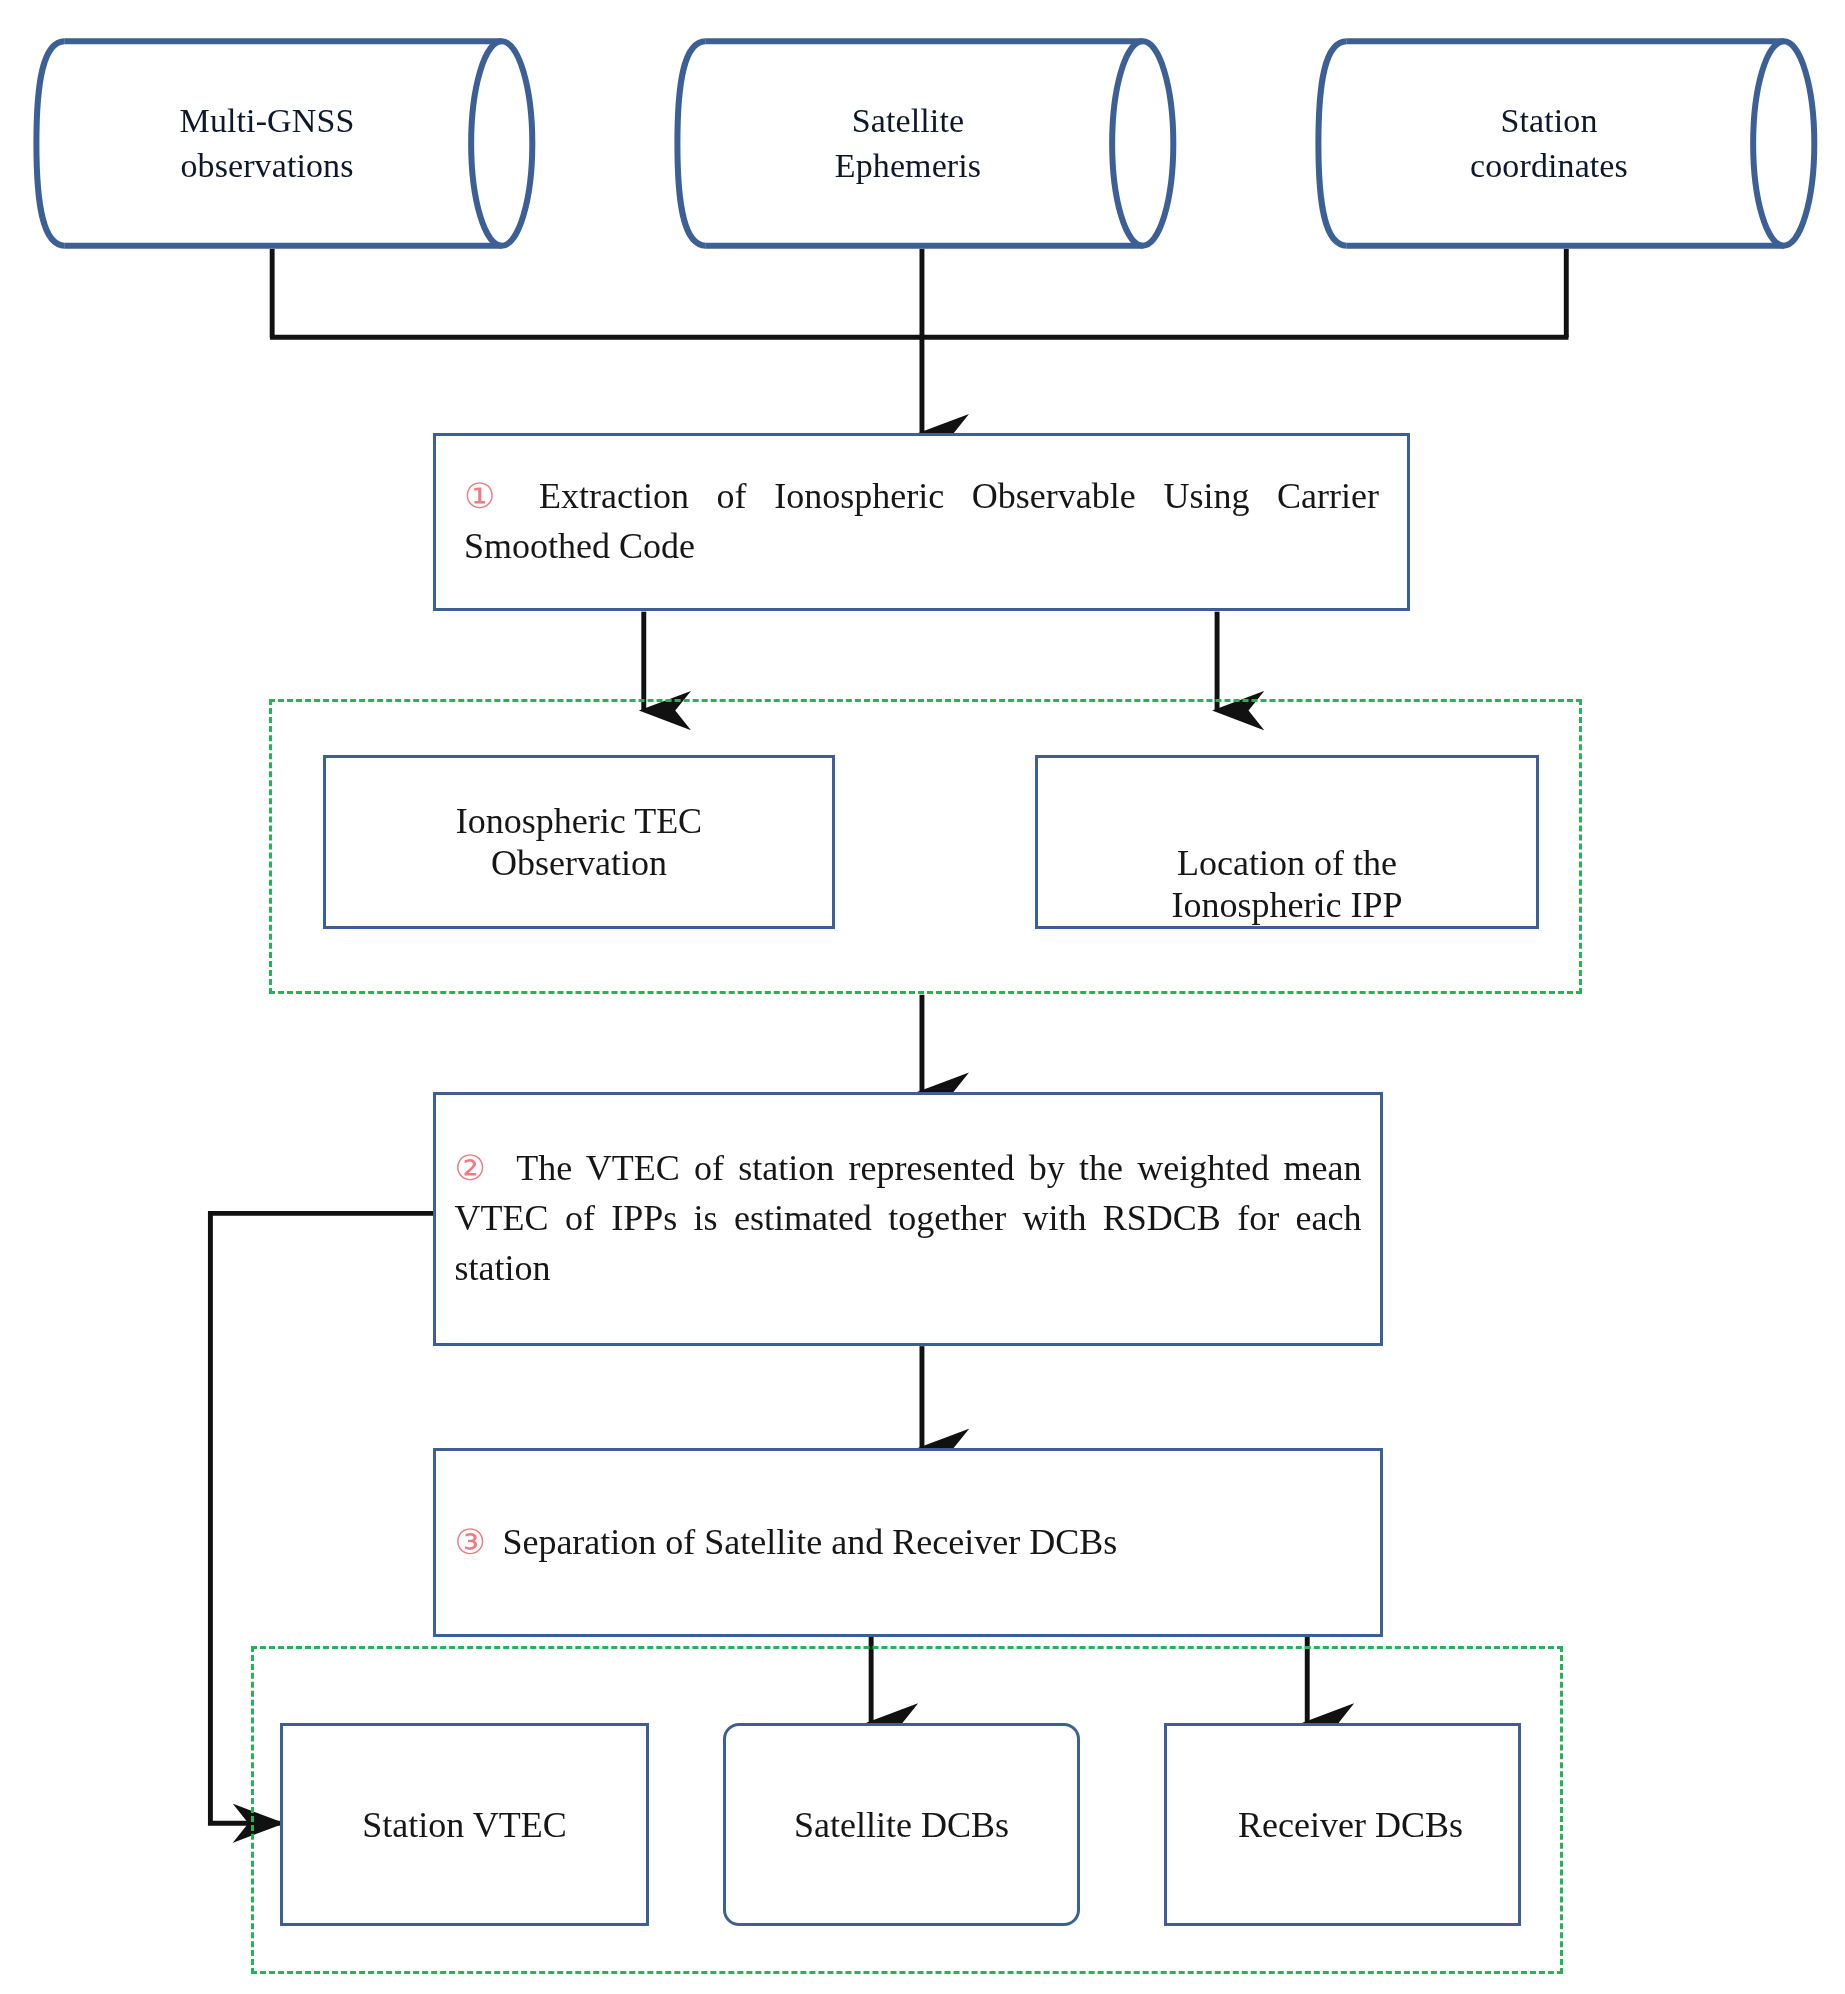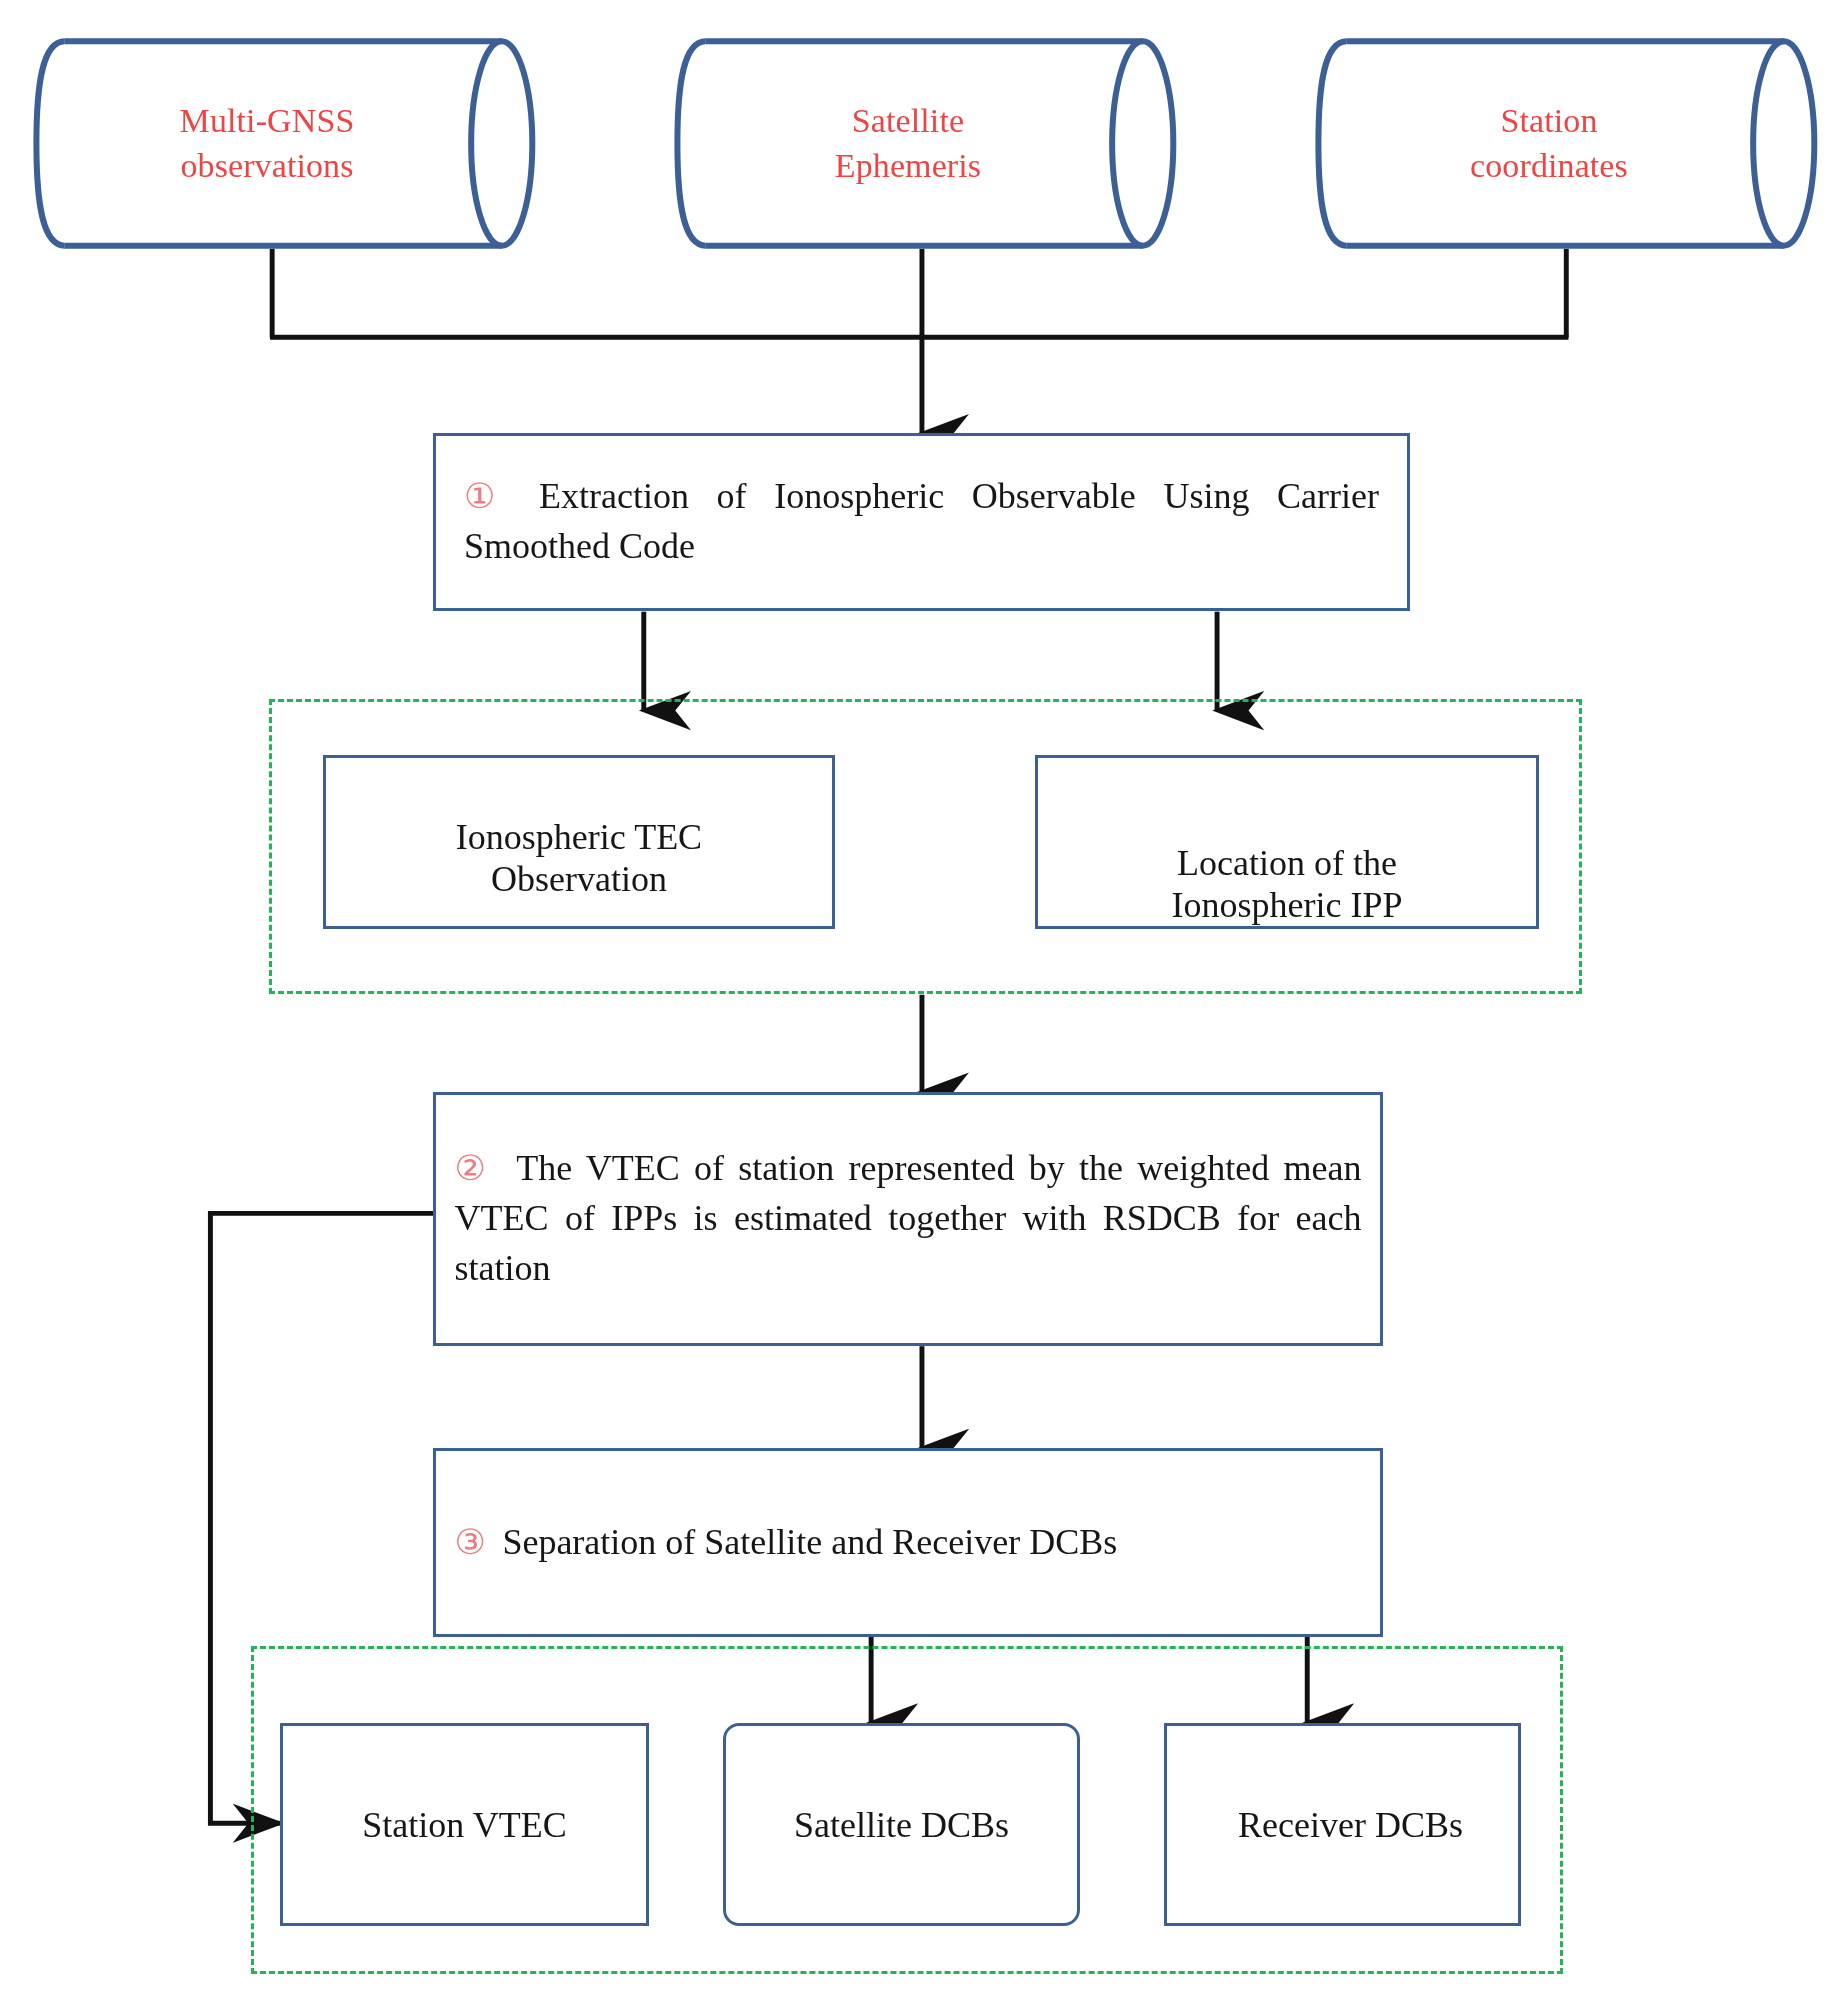--- a/index.html
+++ b/index.html
@@ -37,21 +37,21 @@
     left: 0; top: 0;
     width: 100%;
     height: 100%;
     display: flex;
     flex-direction: column;
     align-items: center;
     justify-content: center;
     text-align: right;
     font-size: 34px;
     line-height: 1.30;
-    color: #ef4444;
+    color: #0f172a;
     letter-spacing: 0.1px;
     padding-right: 38px;
     box-sizing: border-box;
   }
 
   
   .pbox {
     position: absolute;
     background: #ffffff;
     border: 3.8px solid #3c6096;
@@ -181,21 +181,21 @@
     <div class="pbox-inner" style="padding:0 28px;">
       <div class="ptext justify">
         <span class="num">①</span><span class="gap"></span><span>Extraction of Ionospheric Observable Using Carrier Smoothed Code</span>
       </div>
     </div>
   </div>
 
   <div class="greenbox" style="left:269px; top:699px; width:1313px; height:295px;"></div>
 
   <div class="pbox center" style="left:323px; top:755px; width:512px; height:174px;">
-    <div class="pbox-inner" style="flex-direction:column; justify-content:center;margin-top:16px;">
+    <div class="pbox-inner" style="flex-direction:column; justify-content:center;">
       <div class="result-label">Ionospheric TEC</div>
       <div class="result-label">Observation</div>
     </div>
   </div>
 
   <div class="pbox center" style="left:1035px; top:755px; width:504px; height:174px;">
     <div class="pbox-inner" style="flex-direction:column; justify-content:flex-end;">
       <div class="result-label">Location of the</div>
       <div class="result-label">Ionospheric IPP</div>
     </div>

